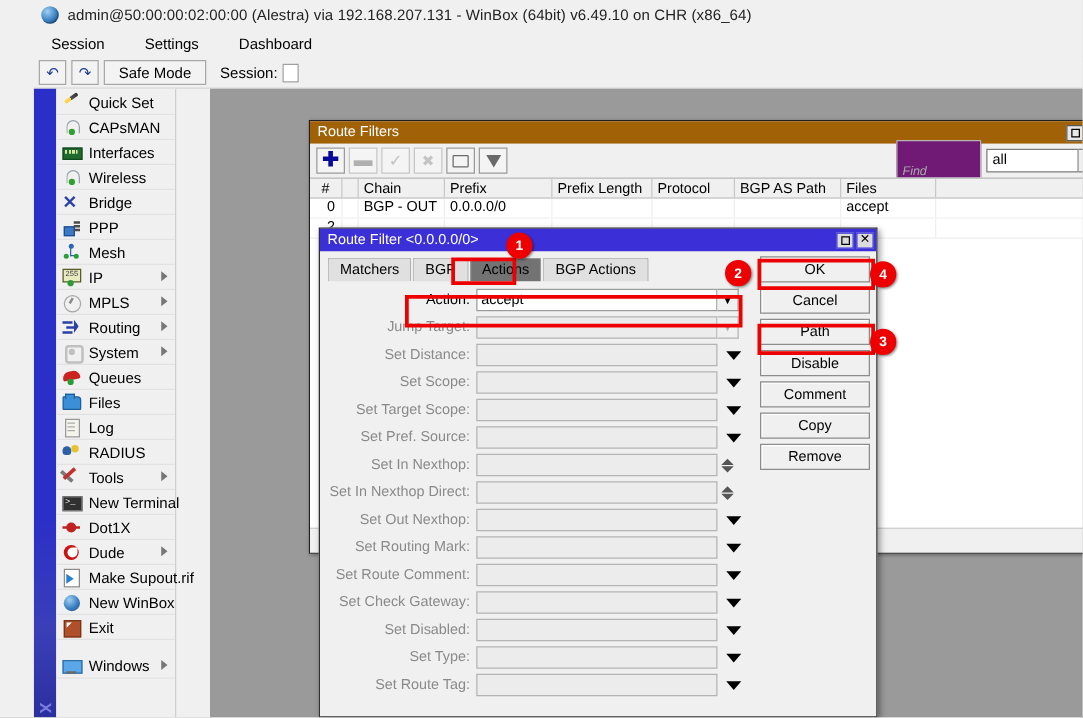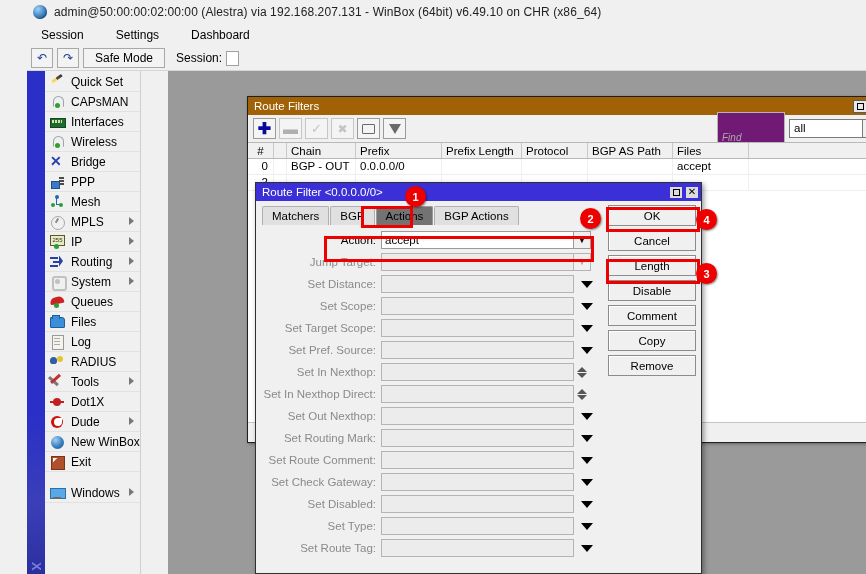--- a/index.html
+++ b/index.html
@@ -420,30 +420,30 @@
     </div>
     <div class="smi">
       <span class="ico ppp"></span>
       <span class="lbl">PPP</span>
     </div>
     <div class="smi">
       <span class="ico mesh"></span>
       <span class="lbl">Mesh</span>
     </div>
     <div class="smi">
+      <span class="ico ip"></span>
+      <span class="lbl">IP</span>
+      <span class="arrow"></span>
+    </div>
+    <div class="smi">
       <span class="ico mpls"></span>
       <span class="lbl">MPLS</span>
       <span class="arrow"></span>
     </div>
     <div class="smi">
-      <span class="ico ip"></span>
-      <span class="lbl">IP</span>
-      <span class="arrow"></span>
-    </div>
-    <div class="smi">
       <span class="ico routing"></span>
       <span class="lbl">Routing</span>
       <span class="arrow"></span>
     </div>
     <div class="smi">
       <span class="ico system"></span>
       <span class="lbl">System</span>
       <span class="arrow"></span>
     </div>
     <div class="smi">
@@ -461,27 +461,35 @@
     <div class="smi">
       <span class="ico radius"></span>
       <span class="lbl">RADIUS</span>
     </div>
     <div class="smi">
       <span class="ico tools"></span>
       <span class="lbl">Tools</span>
       <span class="arrow"></span>
     </div>
     <div class="smi">
+      <span class="ico terminal"></span>
+      <span class="lbl">New Terminal</span>
+    </div>
+    <div class="smi">
       <span class="ico dot1x"></span>
       <span class="lbl">Dot1X</span>
     </div>
     <div class="smi">
       <span class="ico dude"></span>
       <span class="lbl">Dude</span>
       <span class="arrow"></span>
+    </div>
+    <div class="smi">
+      <span class="ico supout"></span>
+      <span class="lbl">Make Supout.rif</span>
     </div>
     <div class="smi">
       <span class="ico winbox"></span>
       <span class="lbl">New WinBox</span>
     </div>
     <div class="smi">
       <span class="ico exit"></span>
       <span class="lbl">Exit</span>
     </div>
     <div class="smi sep"></div>
@@ -710,21 +718,21 @@
                 <span class="caret-down"></span>
               </div>
           </div>
 
         </div>
       </div>
 
       <div class="dlg-right">
         <div class="dbtn">OK</div>
         <div class="dbtn">Cancel</div>
-        <div class="dbtn">Length</div>
+        <div class="dbtn">Path</div>
         <div class="dbtn">Disable</div>
         <div class="dbtn">Comment</div>
         <div class="dbtn">Copy</div>
         <div class="dbtn">Remove</div>
       </div>
     </div>
   </div>
 
   <div class="hl" style="left:334px; top:206px; width:52px; height:22px;"></div>
   <div class="hl" style="left:297px; top:236px; width:270px; height:26px;"></div>

